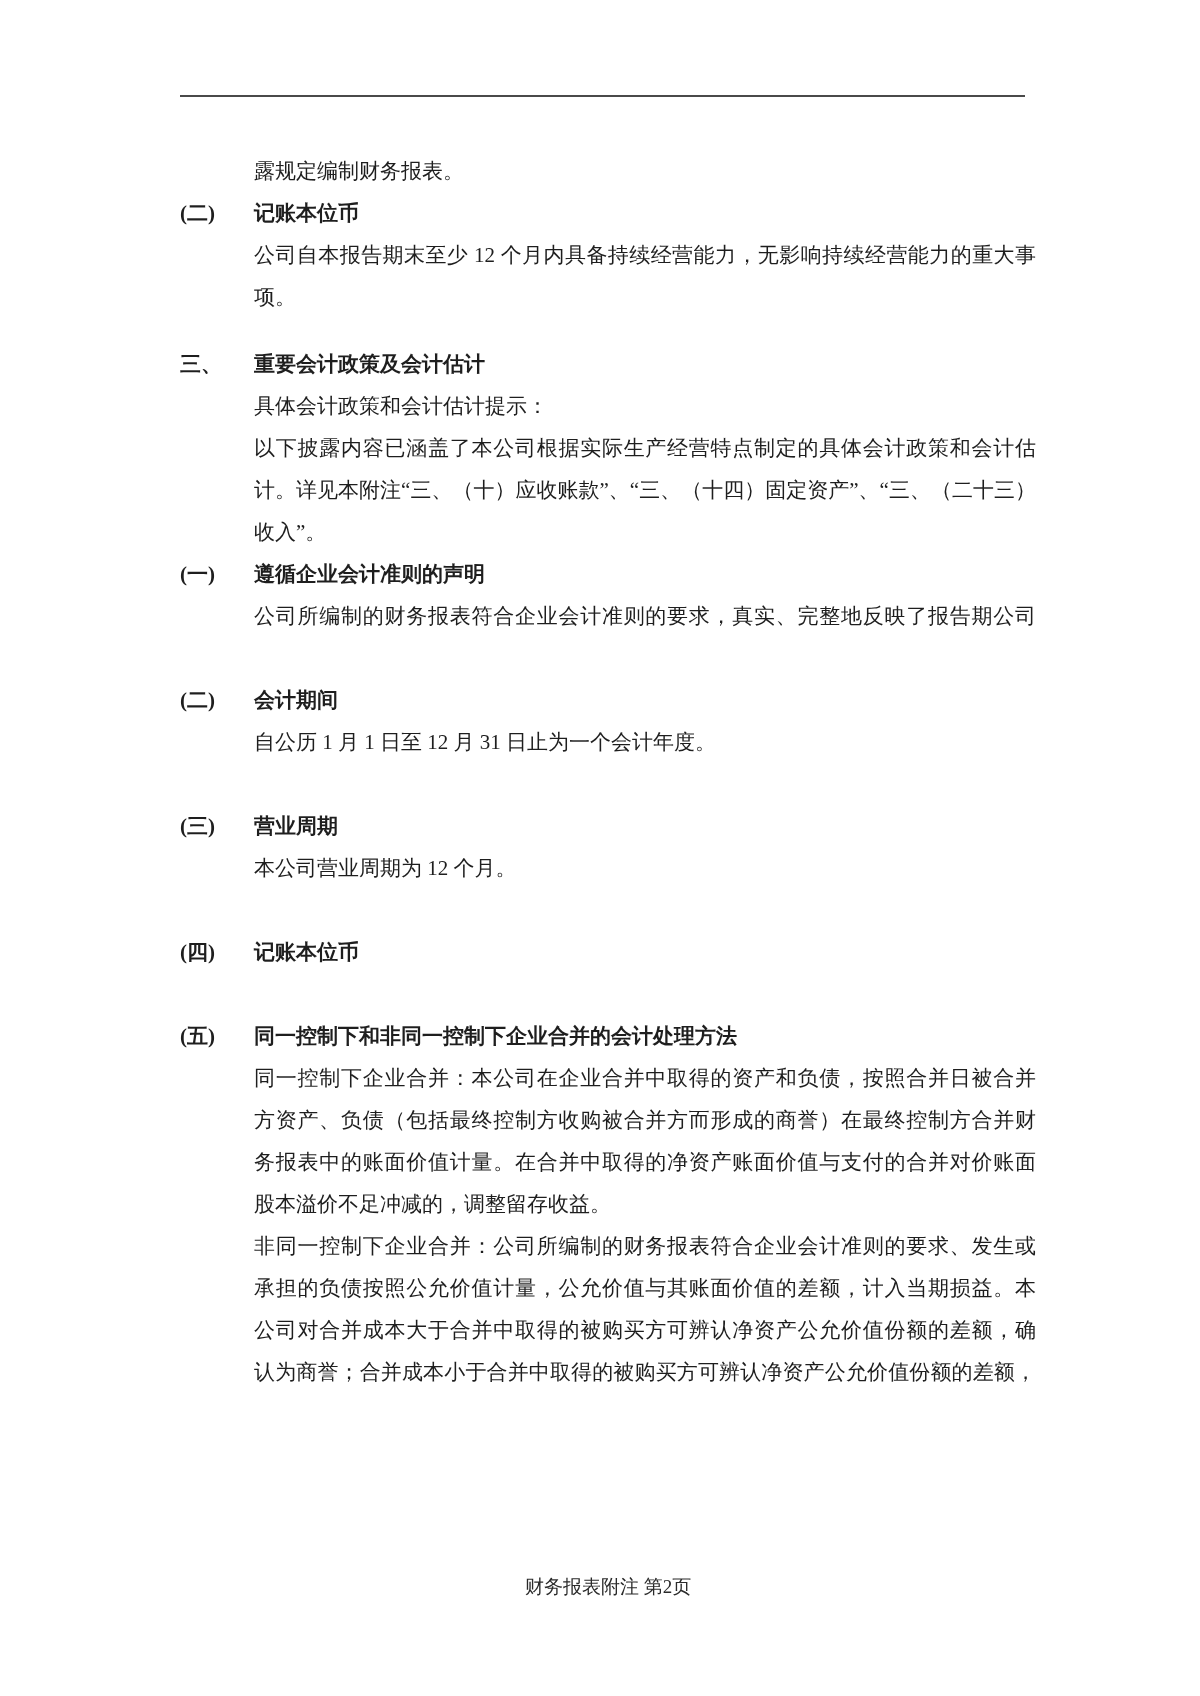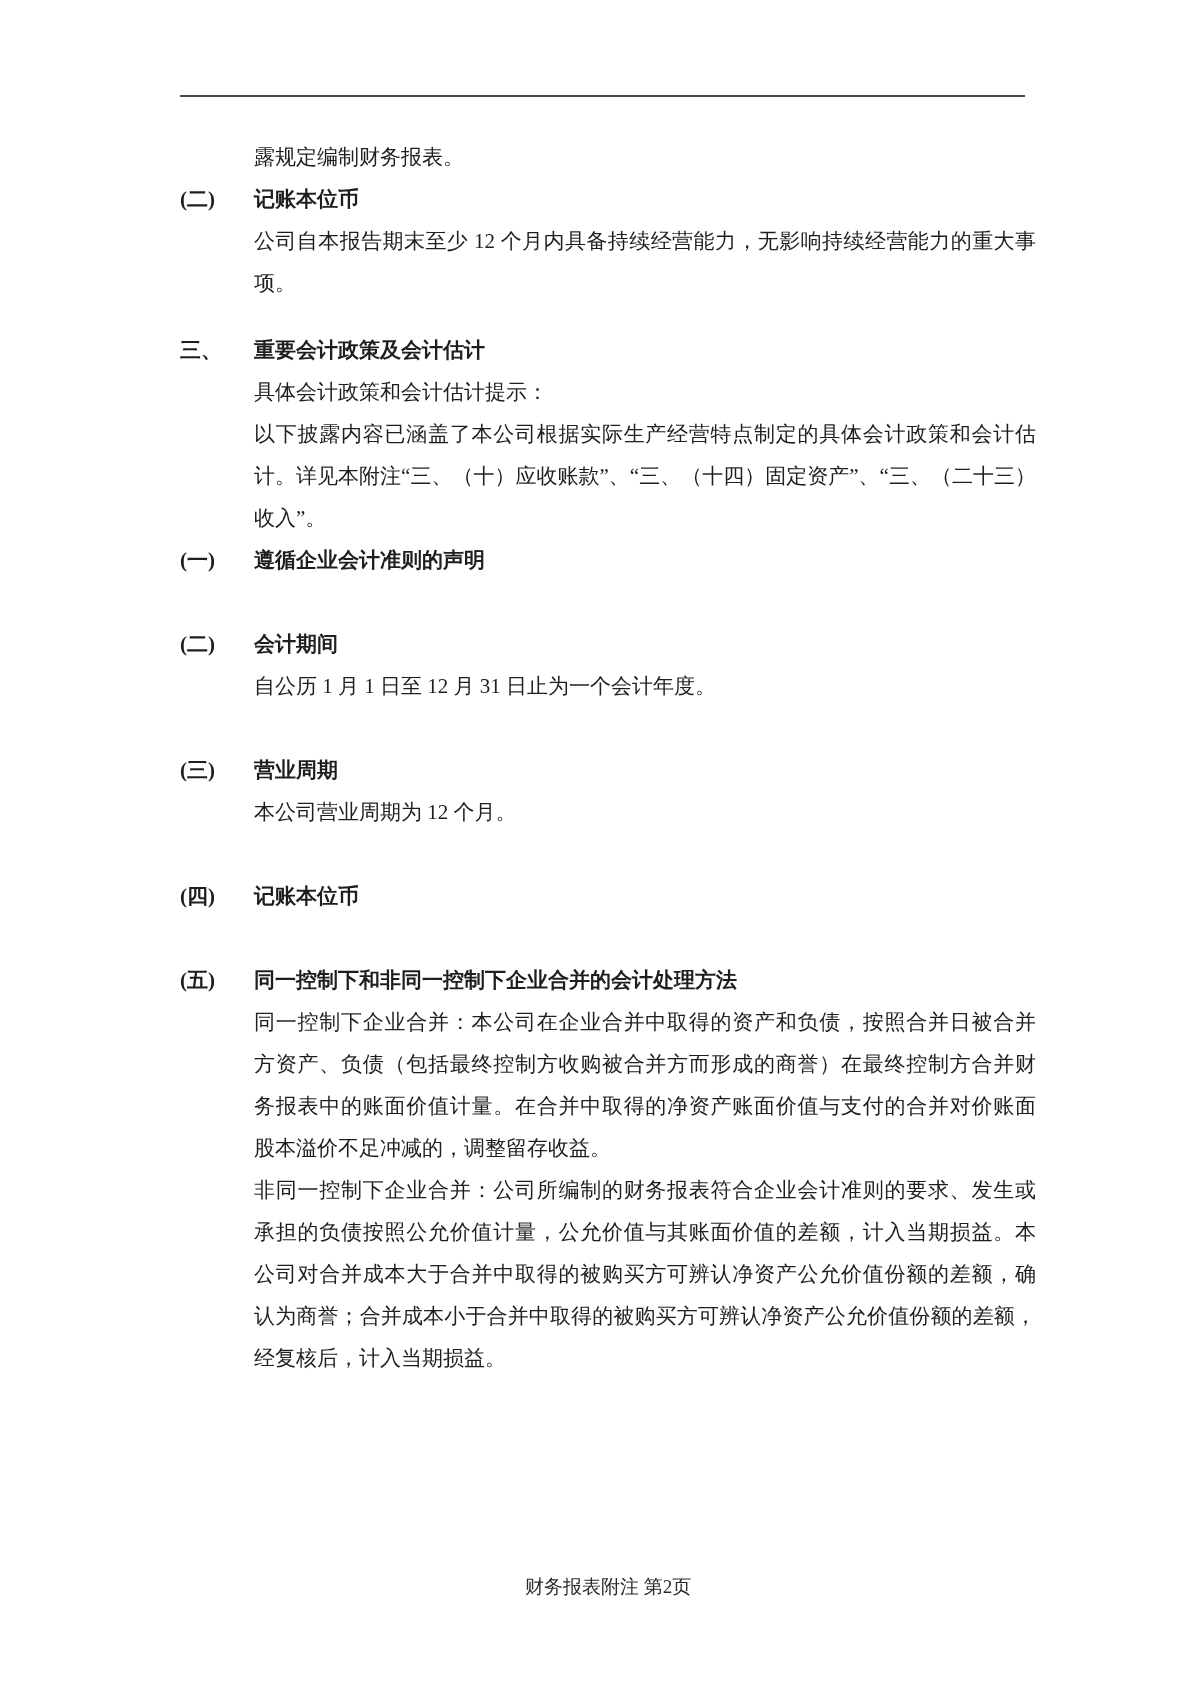--- a/index.html
+++ b/index.html
@@ -16,21 +16,21 @@
     position: absolute;
     left: 180px;
     top: 95px;
     width: 845px;
     height: 2px;
     background: #4a4a4a;
   }
   .content {
     position: absolute;
     left: 180px;
-    top: 136px;
+    top: 150px;
     width: 856px;
     font-size: 21px;
     line-height: 42px;
   }
   .line {
     min-height: 42px;
   }
   .indent { margin-left: 74px; width: 782px; }
   .just {
     text-align: justify;
@@ -81,20 +81,21 @@
     </div>
     <div class="line indent">具体会计政策和会计估计提示：</div>
     <div class="line indent just">以下披露内容已涵盖了本公司根据实际生产经营特点制定的具体会计政策和会计估</div>
     <div class="line indent just">计。详见本附注“三、（十）应收账款”、“三、（十四）固定资产”、“三、（二十三）</div>
     <div class="line indent">收入”。</div>
 
     <div class="hrow">
       <span class="hlabel">(一)</span>
       <span class="htitle">遵循企业会计准则的声明</span>
     </div>
+    <div class="line indent just">公司所编制的财务报表符合企业会计准则的要求，真实、完整地反映了报告期公司</div>
 
     <div class="hrow gap-section">
       <span class="hlabel">(二)</span>
       <span class="htitle">会计期间</span>
     </div>
     <div class="line indent">自公历 1 月 1 日至 12 月 31 日止为一个会计年度。</div>
 
     <div class="hrow gap-section">
       <span class="hlabel">(三)</span>
       <span class="htitle">营业周期</span>
@@ -111,19 +112,18 @@
       <span class="htitle">同一控制下和非同一控制下企业合并的会计处理方法</span>
     </div>
     <div class="line indent just">同一控制下企业合并：本公司在企业合并中取得的资产和负债，按照合并日被合并</div>
     <div class="line indent just">方资产、负债（包括最终控制方收购被合并方而形成的商誉）在最终控制方合并财</div>
     <div class="line indent just">务报表中的账面价值计量。在合并中取得的净资产账面价值与支付的合并对价账面</div>
     <div class="line indent">股本溢价不足冲减的，调整留存收益。</div>
     <div class="line indent just">非同一控制下企业合并：公司所编制的财务报表符合企业会计准则的要求、发生或</div>
     <div class="line indent just">承担的负债按照公允价值计量，公允价值与其账面价值的差额，计入当期损益。本</div>
     <div class="line indent just">公司对合并成本大于合并中取得的被购买方可辨认净资产公允价值份额的差额，确</div>
     <div class="line indent just">认为商誉；合并成本小于合并中取得的被购买方可辨认净资产公允价值份额的差额，</div>
-    <div class="line indent">经复核后，计入当期损益。</div>
 
   </div>
 
   <div class="footer">财务报表附注 第2页</div>
 
 </div>
 
 </body></html>

